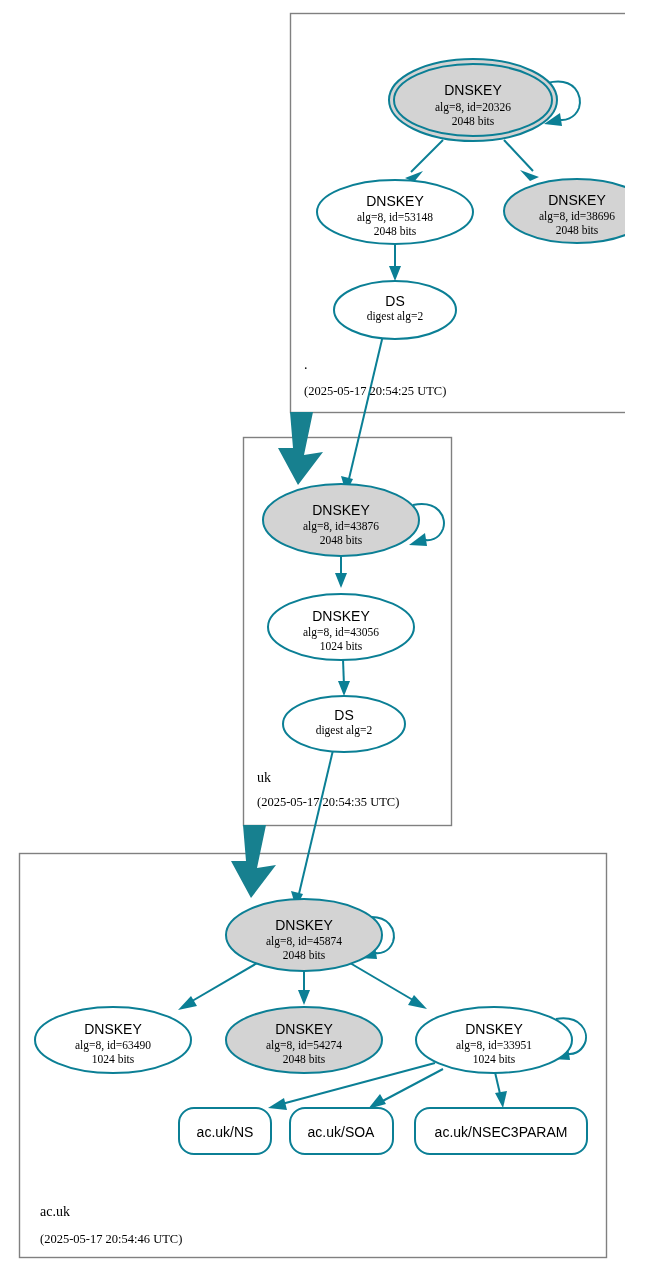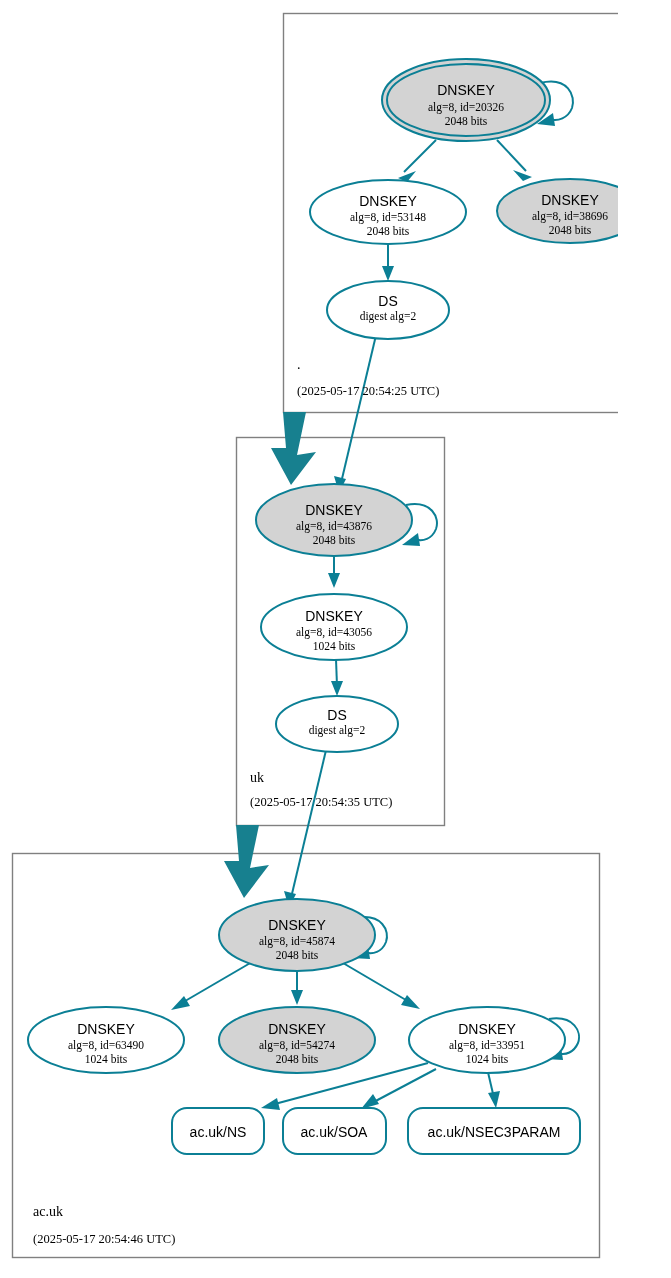--- a/index.html
+++ b/index.html
@@ -7,20 +7,21 @@
     padding: 0;
     background: #ffffff;
   }
   #diagram-root {
     position: relative;
     width: 618px;
     height: 1278px;
     background: #ffffff;
     font-family: "Liberation Sans", sans-serif;
     overflow: hidden;
+    padding-left: 7px;
   }
   svg {
     display: block;
   }
   .zone-box {
     fill: #ffffff;
     stroke: #808080;
     stroke-width: 1.4;
   }
   .node-shape {

